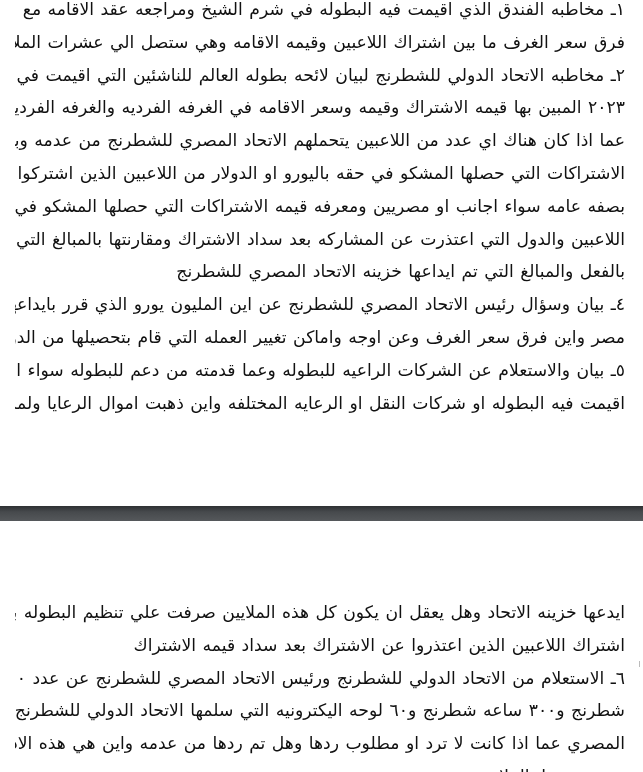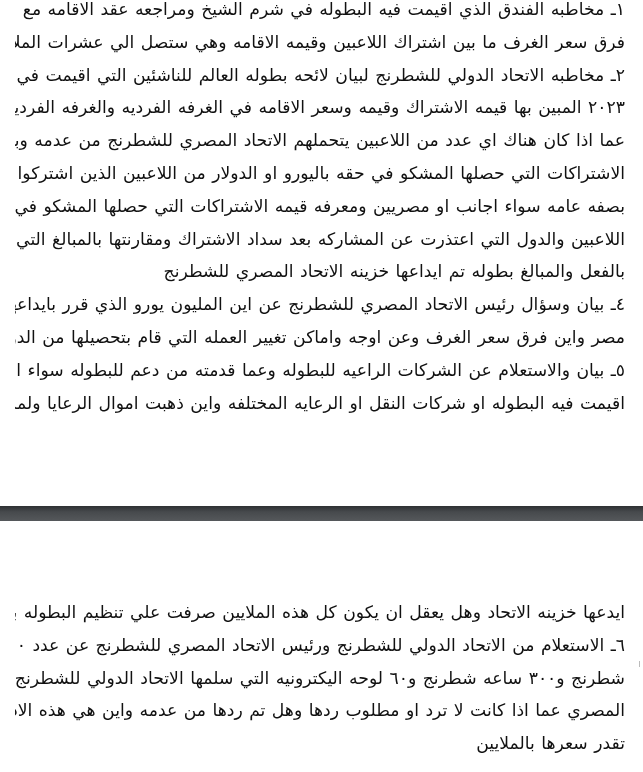--- a/index.html
+++ b/index.html
@@ -90,34 +90,35 @@
 <div class="page page-top">
   <div class="text-block">
     <span class="line justify">١ـ مخاطبه الفندق الذي اقيمت فيه البطوله في شرم الشيخ ومراجعه عقد الاقامه مع الفندق ومعرفه</span>
     <span class="line">فرق سعر الغرف ما بين اشتراك اللاعبين وقيمه الاقامه وهي ستصل الي عشرات الملايين</span>
     <span class="line justify">٢ـ مخاطبه الاتحاد الدولي للشطرنج لبيان لائحه بطوله العالم للناشئين التي اقيمت في مصر اكتوبر</span>
     <span class="line justify">٢٠٢٣ المبين بها قيمه الاشتراك وقيمه وسعر الاقامه في الغرفه الفرديه والغرفه الفرديه ومعرفه</span>
     <span class="line justify">عما اذا كان هناك اي عدد من اللاعبين يتحملهم الاتحاد المصري للشطرنج من عدمه وبيان قيمه</span>
     <span class="line justify">الاشتراكات التي حصلها المشكو في حقه باليورو او الدولار من اللاعبين الذين اشتركوا في البطوله</span>
     <span class="line justify">بصفه عامه سواء اجانب او مصريين ومعرفه قيمه الاشتراكات التي حصلها المشكو في حقه من</span>
     <span class="line justify">اللاعبين والدول التي اعتذرت عن المشاركه بعد سداد الاشتراك ومقارنتها بالمبالغ التي صرفت</span>
-    <span class="line">بالفعل والمبالغ بطوله تم ايداعها خزينه الاتحاد المصري للشطرنج</span>
+    <span class="line">بالفعل والمبالغ التي تم ايداعها خزينه الاتحاد المصري للشطرنج</span>
     <span class="line justify">٤ـ بيان وسؤال رئيس الاتحاد المصري للشطرنج عن اين المليون يورو الذي قرر بايداعها بنك</span>
     <span class="line justify">مصر واين فرق سعر الغرف وعن اوجه واماكن تغيير العمله التي قام بتحصيلها من الدول</span>
     <span class="line justify">٥ـ بيان والاستعلام عن الشركات الراعيه للبطوله وعما قدمته من دعم للبطوله سواء الفندق الذي</span>
     <span class="line justify">اقيمت فيه البطوله او شركات النقل او الرعايه المختلفه واين ذهبت اموال الرعايا ولماذا لم يتم</span>
   </div>
 </div>
 
 <div class="watermark">ضوئيا بـ CamScanner</div>
 
 <div class="separator"></div>
 
 <div class="page page-bottom">
   <div class="scan-mark" style="top:140px;"></div>
   <div class="text-block">
     <span class="line justify">ايدعها خزينه الاتحاد وهل يعقل ان يكون كل هذه الملايين صرفت علي تنظيم البطوله بما فيها</span>
+    <span class="line">اشتراك اللاعبين الذين اعتذروا عن الاشتراك بعد سداد قيمه الاشتراك</span>
     <span class="line justify">٦ـ الاستعلام من الاتحاد الدولي للشطرنج ورئيس الاتحاد المصري للشطرنج عن عدد ٣٠٠</span>
     <span class="line justify">شطرنج و٣٠٠ ساعه شطرنج و٦٠ لوحه اليكترونيه التي سلمها الاتحاد الدولي للشطرنج للاتحاد</span>
     <span class="line justify">المصري عما اذا كانت لا ترد او مطلوب ردها وهل تم ردها من عدمه واين هي هذه الادوات التي</span>
     <span class="line">تقدر سعرها بالملايين</span>
   </div>
 </div>
 
 </body></html>

